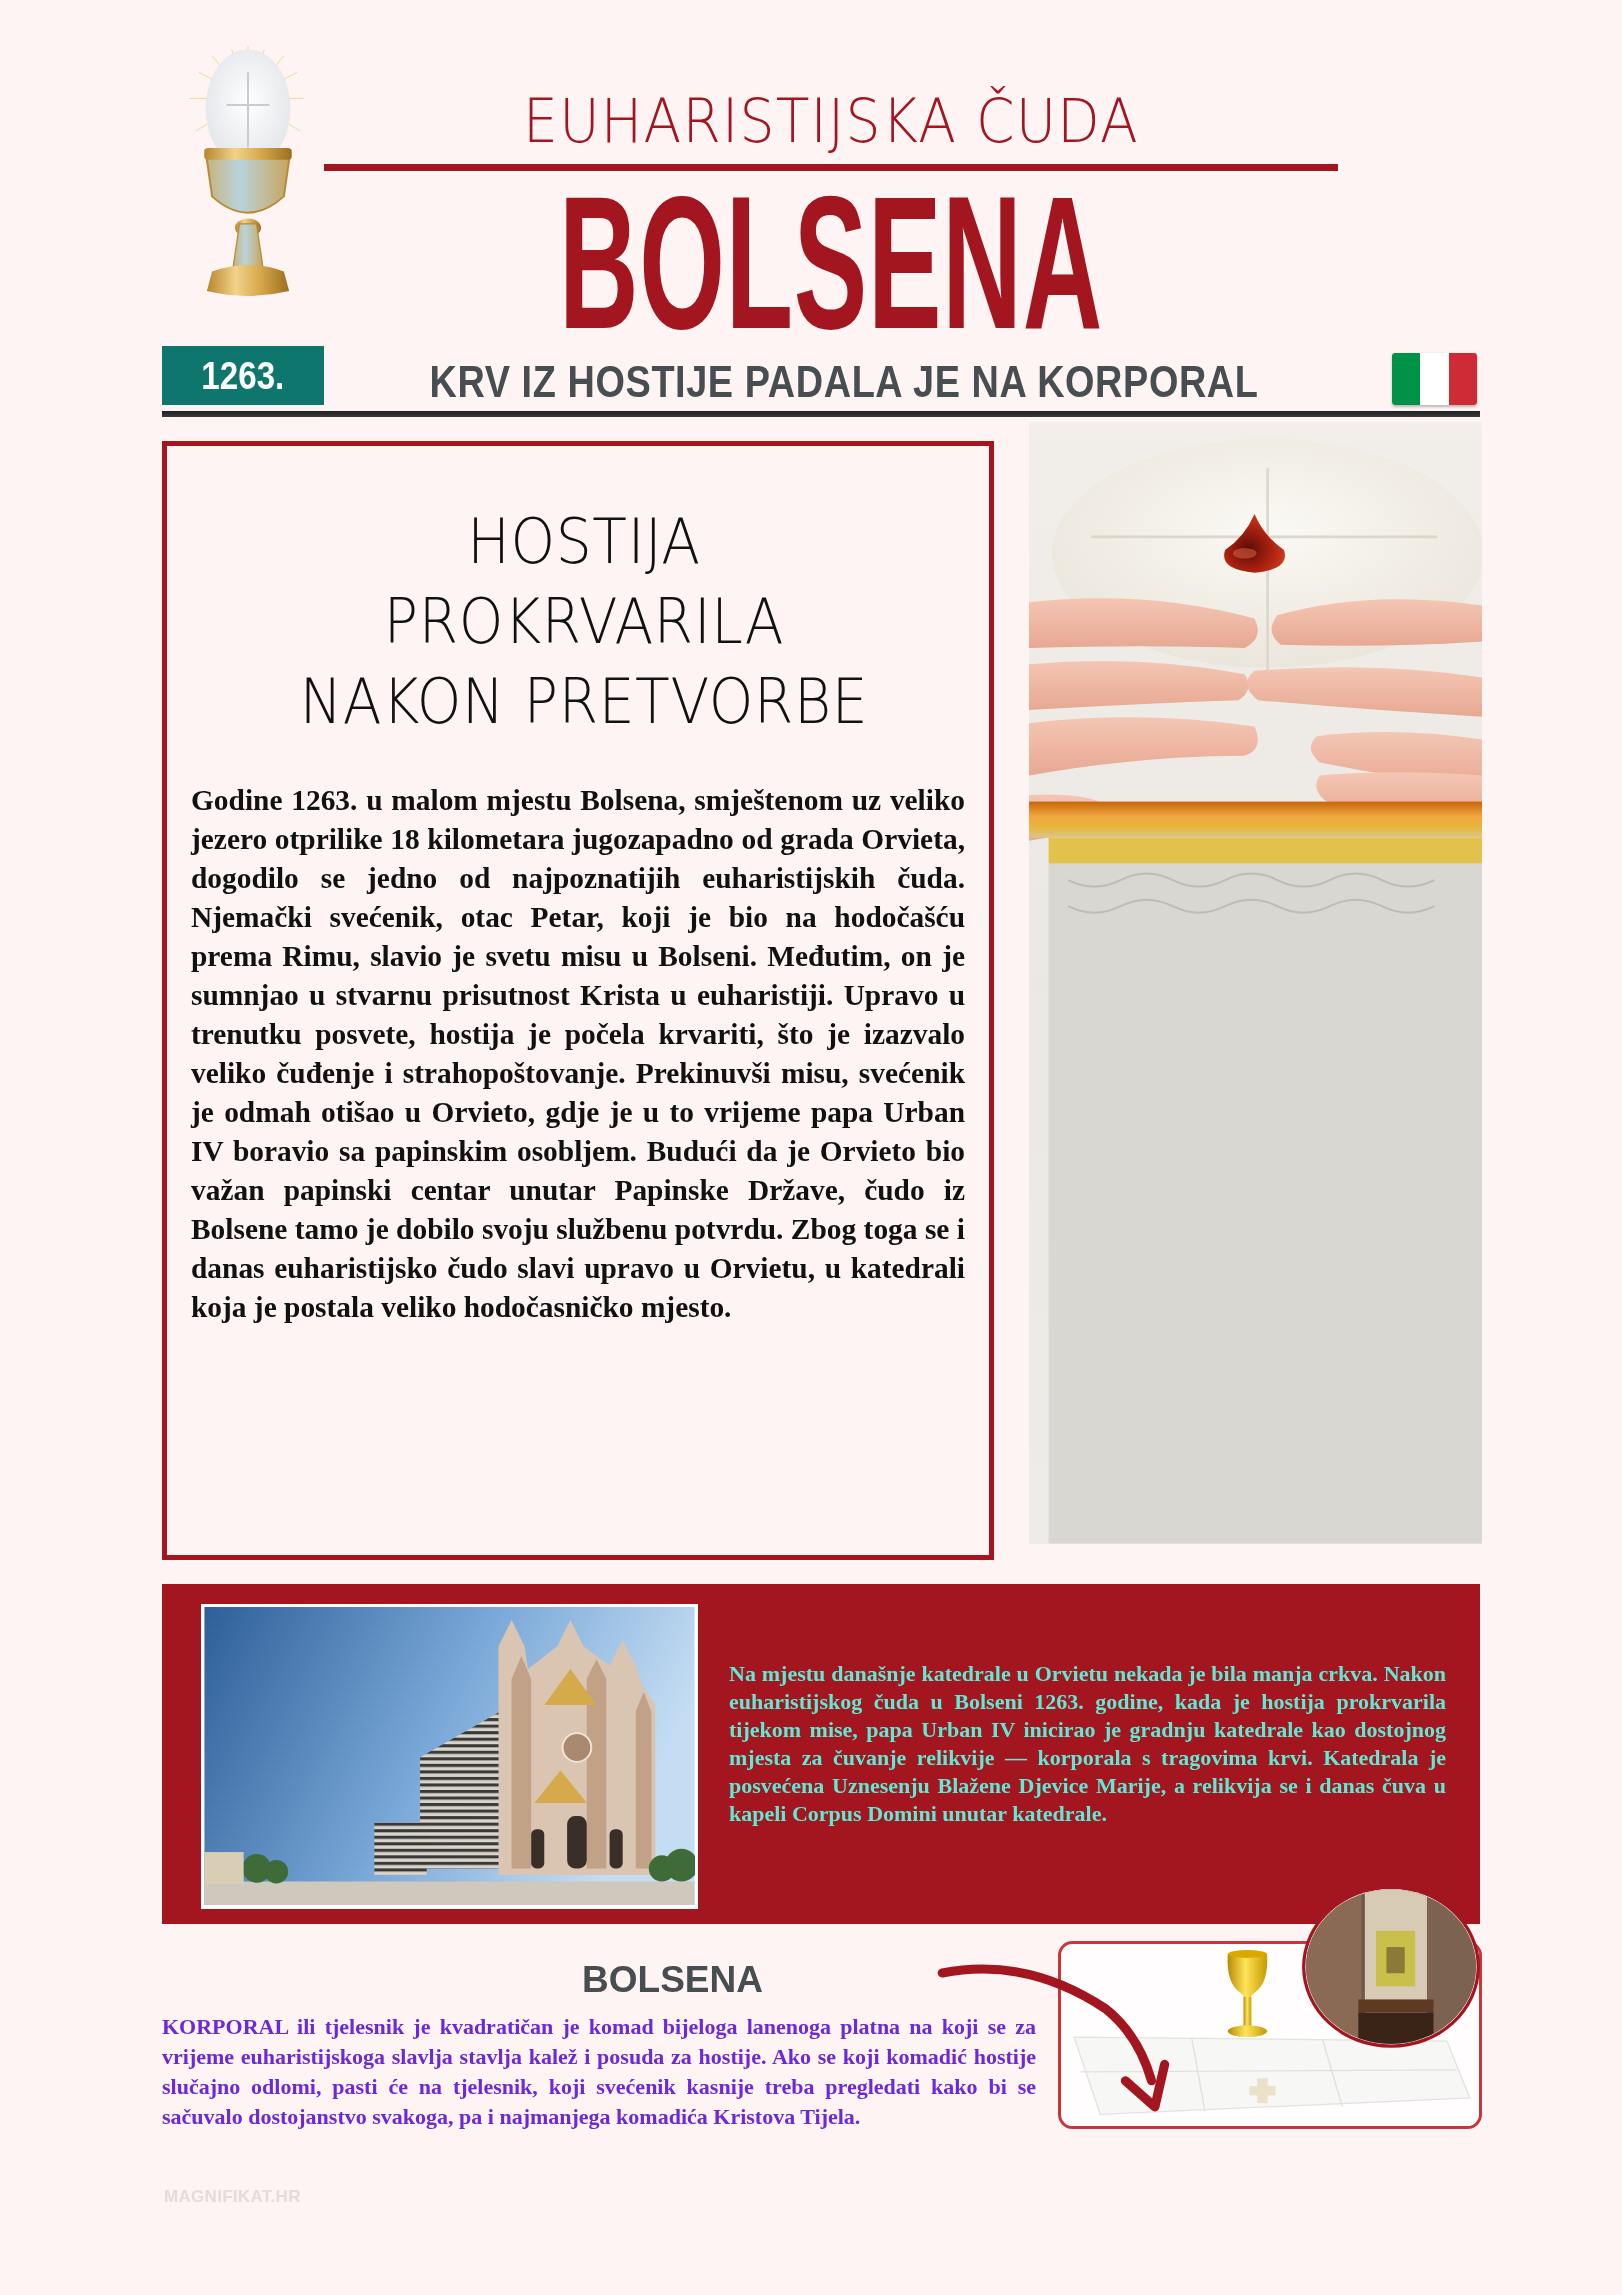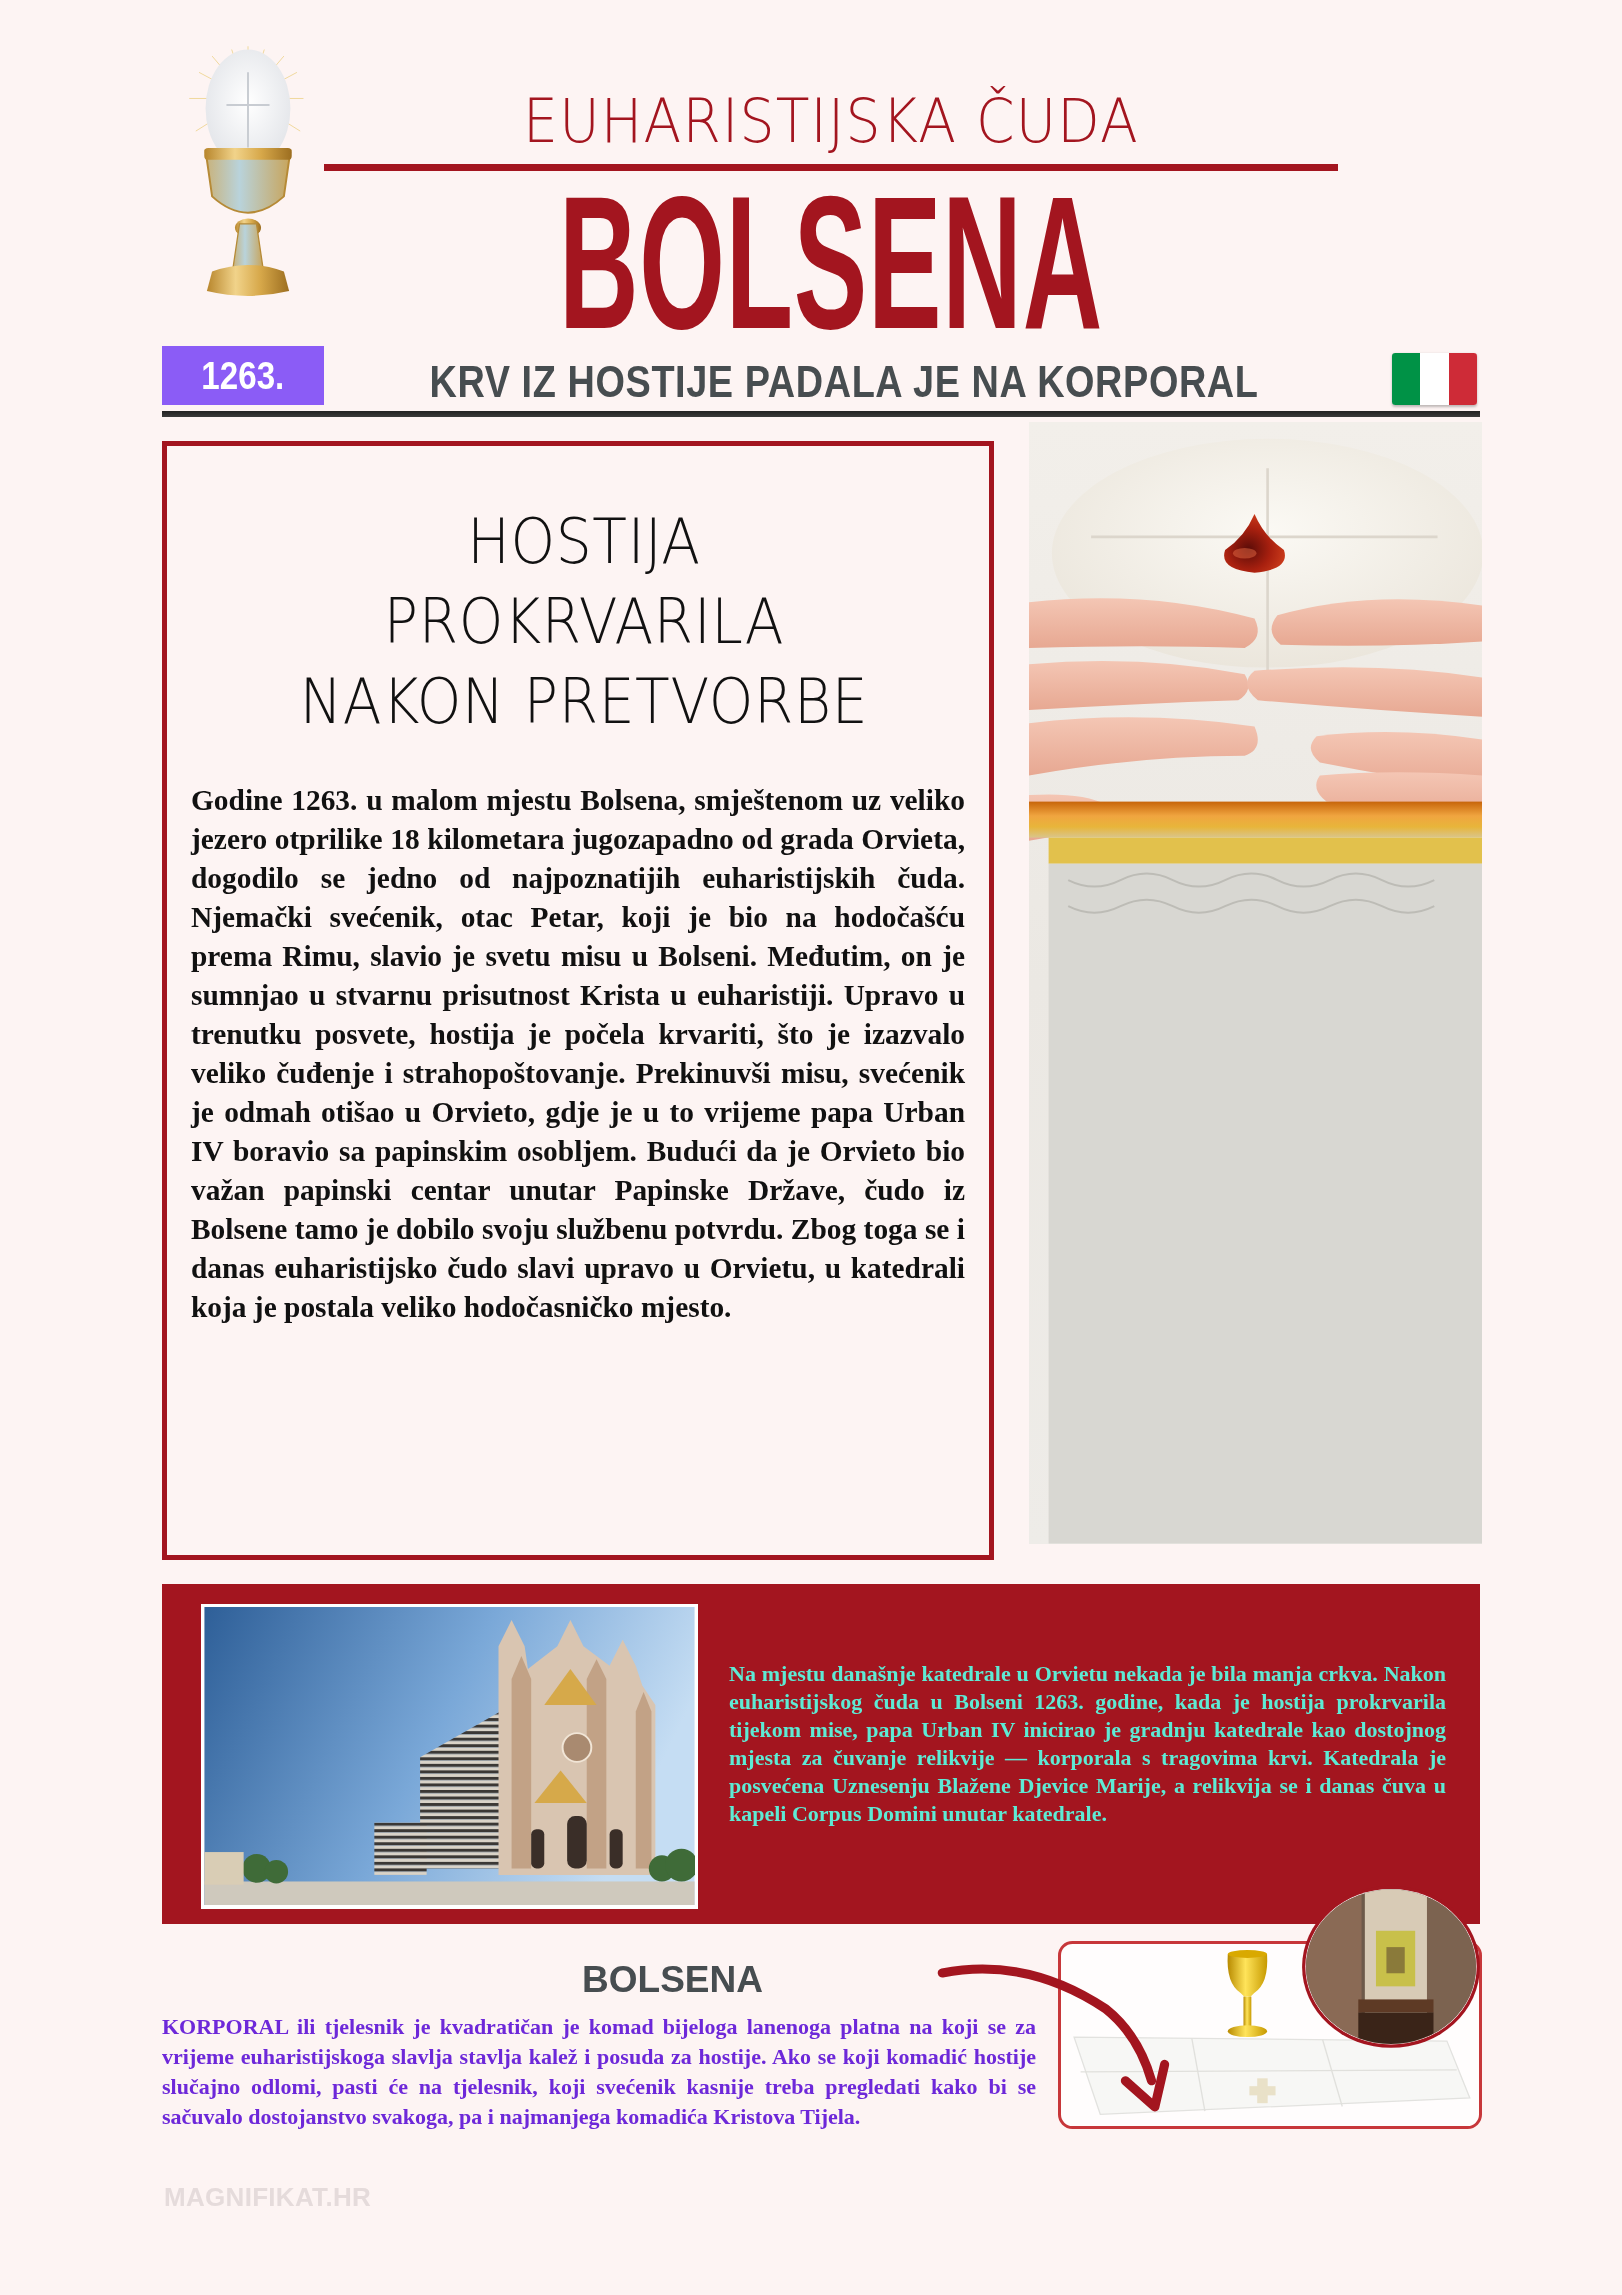--- a/index.html
+++ b/index.html
@@ -21,21 +21,21 @@
     transform: scaleX(0.92);
   }
   #rule-red { left: 324px; top: 164px; width: 1014px; height: 6.5px; background: #a3151f; }
   #title-main {
     left: 324px; top: 177px; width: 1014px; text-align: center;
     color: #a3151f; font-family: "Liberation Sans", sans-serif; font-weight: 700;
     font-size: 190px; line-height: 170px; letter-spacing: 1.3px;
     transform: scaleX(0.58); transform-origin: center;
   }
   #year-badge {
-    left: 162px; top: 346px; width: 162px; height: 59px; background: #8b5cf6;
+    left: 162px; top: 346px; width: 162px; height: 59px; background: #0f766e;
     color: #fff; font-family: "Liberation Sans", sans-serif; font-weight: 700;
     font-size: 39px; line-height: 59px; text-align: center;
   }
   #year-badge span { display:inline-block; transform: scaleX(0.85); }
   #subtitle {
     left: 340px; top: 359px; width: 1008px; text-align: center;
     color: #474d50; font-family: "Liberation Sans", sans-serif; font-weight: 700;
     font-size: 44px; line-height: 46px; letter-spacing: 0.7px;
     transform: scaleX(0.86);
   }
@@ -103,21 +103,21 @@
     border: 3.9px solid #c7373a; border-radius: 14.4px; background: #fffdfd;
   }
   #relic-circle {
     left: 1296px; top: 1885px; width: 190px; height: 170px;
   }
   #arrow { left: 929px; top: 1950px; width: 262px; height: 170px; }
 
   #footer {
     left: 164px; top: 2184px; color: #e5dbdb;
     font-family: "Liberation Sans", sans-serif; font-weight: 700;
-    font-size: 26px; line-height: 26px; letter-spacing: 0.3px; text-align: right;
+    font-size: 17px; line-height: 26px; letter-spacing: 0.3px; text-align: right;
   }
 </style>
 </head>
 <body>
 
 <div id="chalice" class="abs">
   <svg width="124" height="268" viewBox="0 0 190 410">
     <defs>
       <radialGradient id="hostg" cx="50%" cy="45%" r="55%">
         <stop offset="0%" stop-color="#ffffff"></stop>

